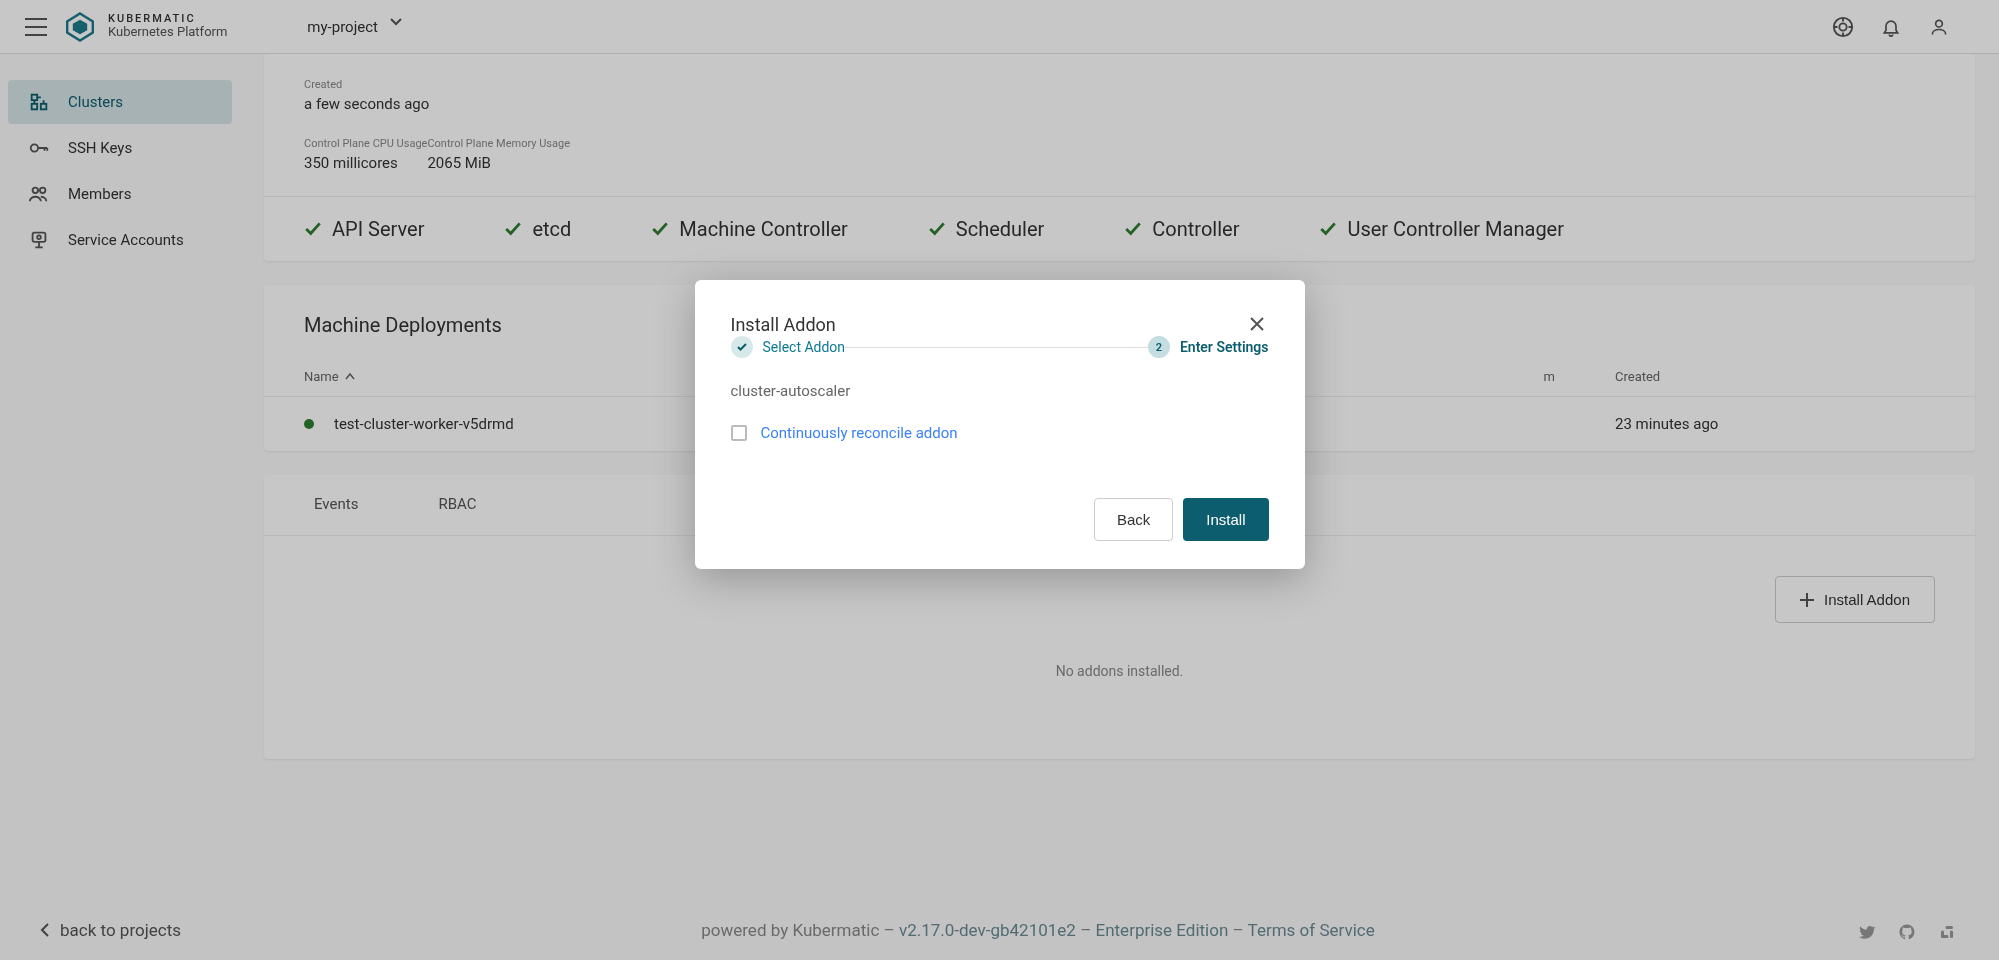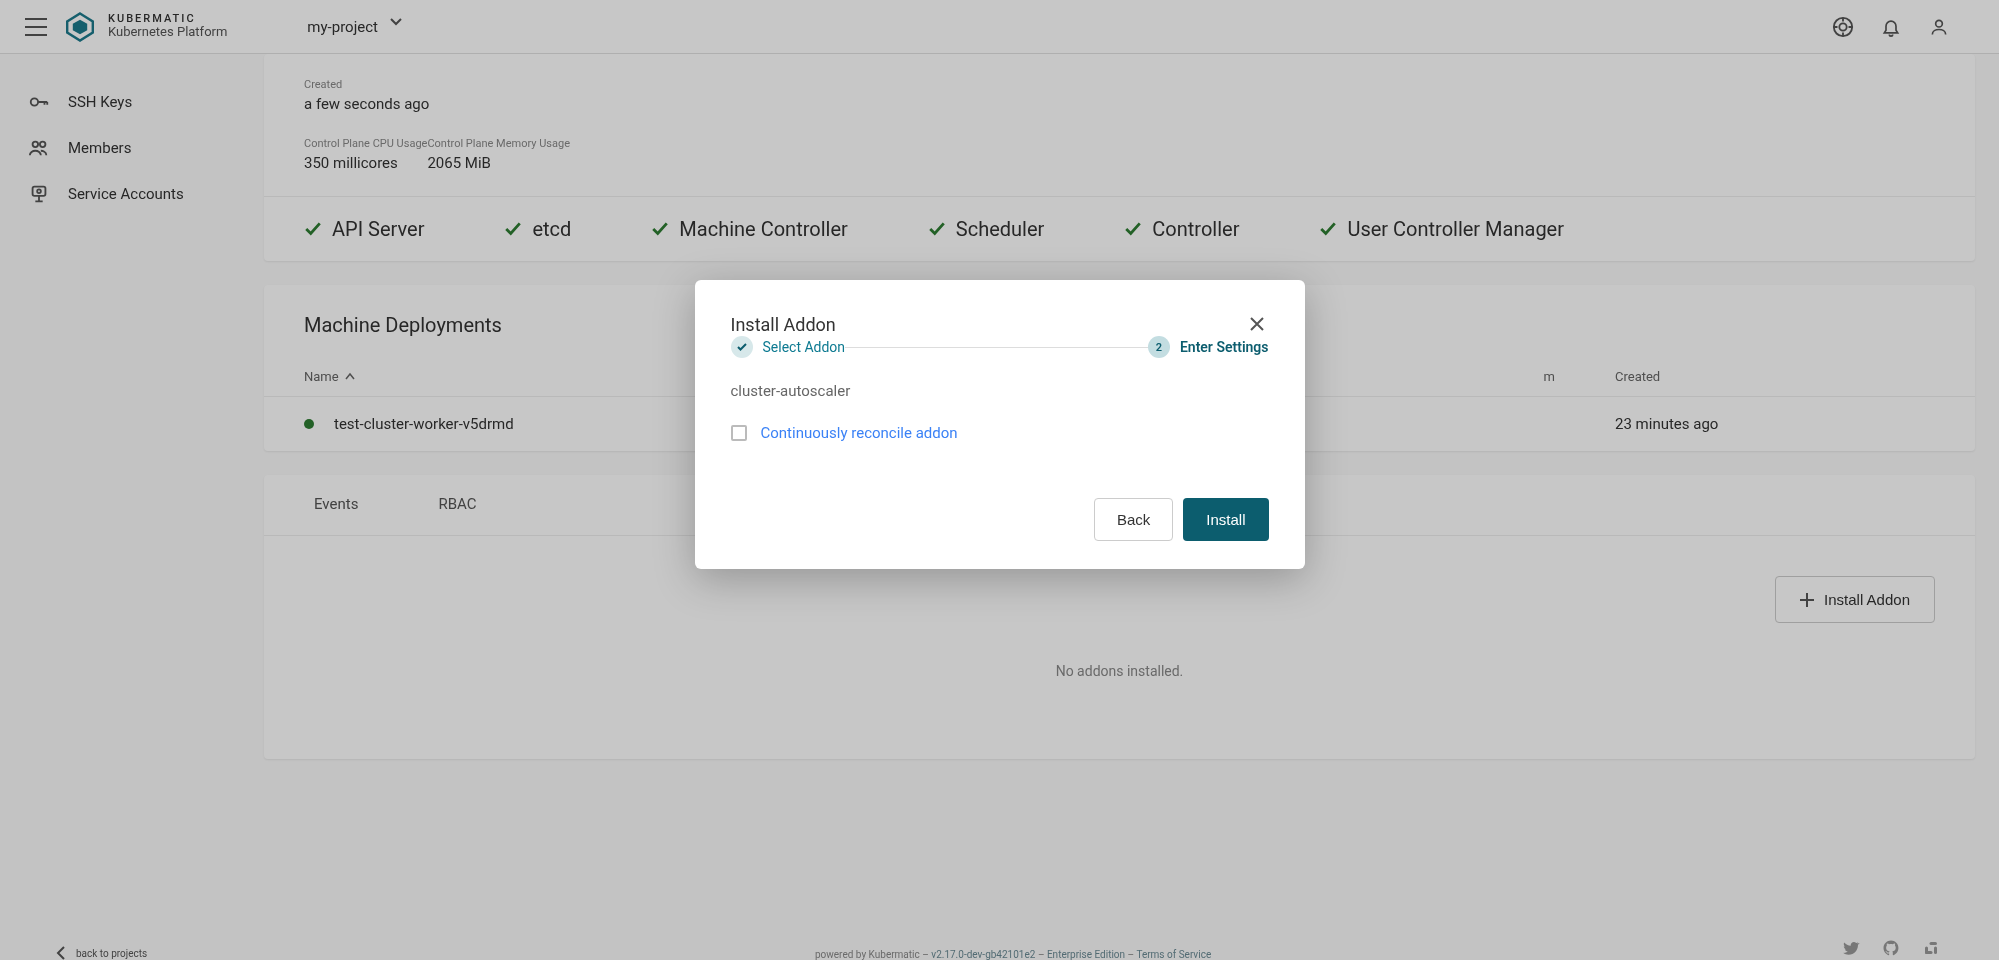--- a/index.html
+++ b/index.html
@@ -50,21 +50,21 @@
     .tabs-row { display: flex; gap: 60px; padding: 0 40px; border-bottom: 1px solid #eee; }
     .tab { padding: 20px 10px; font-size: 15px; cursor: pointer; color:#555; }
     .tab.active { border-top: 2px solid #0c5d6e; color: #333; }
     
     .addon-area { padding: 40px; }
     .install-btn { margin-left: auto; display: flex; align-items:center; gap:10px; padding: 14px 24px; border:1px solid #ccc; border-radius:4px; cursor:pointer; background:#fff; font-size:15px; color:#333; }
     .addon-top { display:flex; }
     .no-addons { text-align:center; color:#888; font-size:14px; padding: 40px 0; }
     
     
-    .footer { position: absolute; bottom: 0; left: 0; right: 0; height: 40px; display: flex; align-items: flex-end; padding: 0 56px; font-size: 10px; color: #888; background:#fafafa; }
+    .footer { position: absolute; bottom: 0; left: 0; right: 0; height: 40px; display: flex; align-items: flex-start; padding: 0 40px; font-size: 17px; color: #888; background:#fafafa; }
     .footer a { color: #6a8a94; text-decoration: none; }
     .footer-left-icon { display:flex; align-items:center; gap:10px; margin-right: auto; cursor:pointer; color:#555;}
     .footer-right-icons { display:flex; gap:16px; margin-left:auto; }
     
     
     .overlay { position: absolute; inset: 0; background: rgba(0,0,0,0.22); display: flex; align-items: flex-start; justify-content: center; padding-top: 280px; }
     .modal { width: 610px; background: #fff; border-radius: 6px; padding: 32px 36px 28px 36px; box-shadow: 0 10px 40px rgba(0,0,0,0.25); }
     .modal-header { display: flex; align-items: center; justify-content: space-between; }
     .modal-title { font-size: 18px; color: #333; font-weight: 400; }
     .close-btn { cursor: pointer; width: 24px; height: 24px; display:flex; align-items:center; justify-content:center; color:#555;}
@@ -126,20 +126,31 @@
     <div class="header-icon">
       <svg width="20" height="22" viewBox="0 0 24 24" fill="none" stroke="#555" stroke-width="2">
           <circle cx="12" cy="8" r="4"></circle>
           <path d="M4 21c0-4 4-6 8-6s8 2 8 6"></path>
         </svg>
     </div>
   </div>
 </div>
 
 <div class="sidebar">
+  <div class="sb-item active">
+    <span class="sb-icon">
+      <svg width="22" height="22" viewBox="0 0 24 24" fill="none" stroke="#0c5d6e" stroke-width="2">
+          <rect x="4" y="4" width="6" height="6"></rect>
+          <rect x="14" y="14" width="6" height="6"></rect>
+          <rect x="4" y="14" width="6" height="6"></rect>
+          <path d="M10 7h4M7 10v4M17 10v4"></path>
+        </svg>
+    </span>
+    <span>Clusters</span>
+  </div>
   <div class="sb-item">
     <span class="sb-icon">
       <svg width="22" height="22" viewBox="0 0 24 24" fill="none" stroke="#555" stroke-width="2">
           <circle cx="7" cy="12" r="4"></circle>
           <path d="M11 12h10M18 12v3M21 12v3"></path>
         </svg>
     </span>
     <span>SSH Keys</span>
   </div>
   <div class="sb-item">

